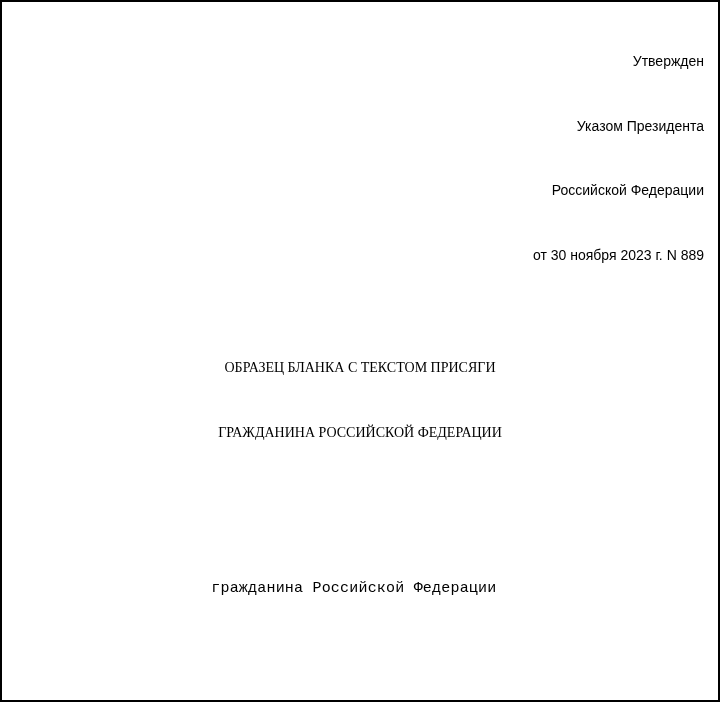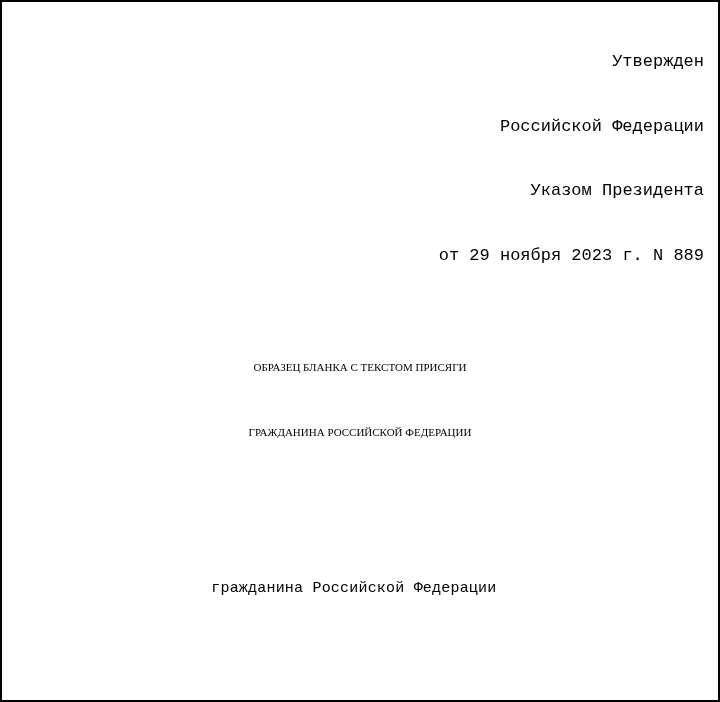--- a/index.html
+++ b/index.html
@@ -8,29 +8,29 @@
     width: 720px; height: 702px;
     box-sizing: border-box;
     border: 2px solid #000;
     background: #fff;
     overflow: hidden;
     color: #000;
   }
   .approval {
     margin: 6px 14px 0 0;
     text-align: right;
-    font-family: Liberation Mono, monospace;
-    font-size: 17px;
+    font-family: Liberation Sans, sans-serif;
+    font-size: 14px;
     line-height: 21.5px;
     white-space: pre;
   }
   .doc-title {
     text-align: center;
     font-family: "Liberation Serif", "DejaVu Serif", serif;
-    font-size: 11px;
+    font-size: 14px;
     line-height: 17px;
     white-space: pre;
   }
   .doc-title .t1 { margin-top: 16px; }
   .doc-title .t2 { margin-top: 14px; }
   .mono {
     margin: 22px 0 0 16px;
     font-family: "Liberation Mono", "DejaVu Sans Mono", monospace;
     font-size: 15px;
     line-height: 17.2px;
@@ -40,23 +40,23 @@
   .ln { height: 17.2px; }
   .gap14 { height: 14px; }
 </style>
 </head>
 <body>
 
 <div class="page">
 
   <div class="approval">
     <div class="ap-ln">Утвержден</div>
+    <div class="ap-ln">Указом Президента</div>
     <div class="ap-ln">Российской Федерации</div>
-    <div class="ap-ln">Указом Президента</div>
-    <div class="ap-ln">от 29 ноября 2023 г. N 889</div>
+    <div class="ap-ln">от 30 ноября 2023 г. N 889</div>
   </div>
 
   <div class="doc-title">
     <div class="t1">ОБРАЗЕЦ БЛАНКА С ТЕКСТОМ ПРИСЯГИ</div>
     <div class="t2">ГРАЖДАНИНА РОССИЙСКОЙ ФЕДЕРАЦИИ</div>
   </div>
 
   <div class="mono">
     <div class="gap14"></div>
     <div class="ln">                     гражданина Российской Федерации</div>

